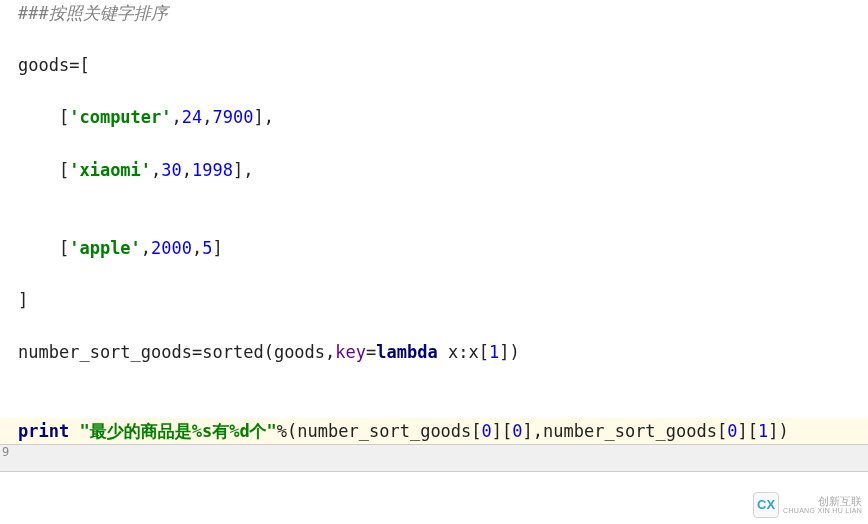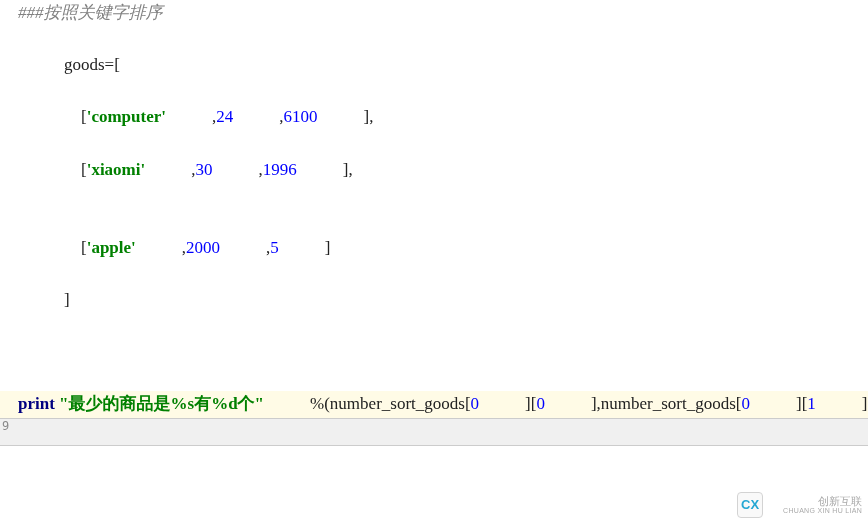--- a/index.html
+++ b/index.html
@@ -8,33 +8,32 @@
   width: 868px;
   height: 524px;
   background: #fff;
   font-family: "DejaVu Sans Mono", "Consolas", monospace;
   font-size: 17px;
   overflow: hidden;
 }
 .editor {
   width: 100%;
   box-sizing: border-box;
-  font-family: Liberation Serif, serif;
 }
 .line {
   padding: 2px 0 2px 18px;
   white-space: pre;
   line-height: 1.3;
 }
 .comment { color: #808080; font-style: italic; }
 .keyword { color: #000080; font-weight: bold; }
 .string  { color: #008000; font-weight: bold; }
 .number  { color: #0000ff; text-align: center; }
 .kwarg   { color: #660099; }
-.normal  { color: #222; margin-left: 46px; }
+.normal  { color: #222; }
 .hl { background: #fffbe6; }
 .sep {
   height: 26px;
   background: #f0f0f0;
   border-top: 1px solid #ccc;
   border-bottom: 1px solid #ccc;
   font-size: 12px;
   color: #888;
   padding-left: 2px;
 }
@@ -49,21 +48,21 @@
   right: 6px;
   bottom: 6px;
   font-family: sans-serif;
   font-size: 11px;
   color: #999;
   text-align: right;
   line-height: 1.1;
   opacity: 0.85;
   display: flex;
   align-items: center;
-  gap: 20px;
+  gap: 4px;
 }
 .watermark .logo {
   width: 24px;
   height: 24px;
   border: 1px solid #ccc;
   border-radius: 4px;
   display: flex;
   align-items: center;
   justify-content: center;
   font-weight: bold;
@@ -78,39 +77,40 @@
 <div class="editor">
 
   <div class="line"><span class="comment">###按照关键字排序</span></div>
 
   <div class="line"> </div>
 
   <div class="line"><span class="normal">goods=[</span></div>
 
   <div class="line"> </div>
 
-  <div class="line"><span class="normal">    [</span><span class="string">'computer'</span><span class="normal">,</span><span class="number">24</span><span class="normal">,</span><span class="number">6100</span><span class="normal">],</span></div>
+  <div class="line"><span class="normal">    [</span><span class="string">'computer'</span><span class="normal">,</span><span class="number">24</span><span class="normal">,</span><span class="number">7900</span><span class="normal">],</span></div>
 
   <div class="line"> </div>
 
-  <div class="line"><span class="normal">    [</span><span class="string">'xiaomi'</span><span class="normal">,</span><span class="number">30</span><span class="normal">,</span><span class="number">1996</span><span class="normal">],</span></div>
+  <div class="line"><span class="normal">    [</span><span class="string">'xiaomi'</span><span class="normal">,</span><span class="number">30</span><span class="normal">,</span><span class="number">1998</span><span class="normal">],</span></div>
 
   <div class="line"> </div>
 
 
   <div class="line"> </div>
 
   <div class="line"><span class="normal">    [</span><span class="string">'apple'</span><span class="normal">,</span><span class="number">2000</span><span class="normal">,</span><span class="number">5</span><span class="normal">]</span></div>
 
   <div class="line"> </div>
 
   <div class="line"><span class="normal">]</span></div>
 
   <div class="line"> </div>
 
+  <div class="line"><span class="normal">number_sort_goods=</span><span class="normal">sorted</span><span class="normal">(goods,</span><span class="kwarg">key</span><span class="normal">=</span><span class="keyword">lambda</span><span class="normal"> x:x[</span><span class="number">1</span><span class="normal">])</span></div>
 
   <div class="line"> </div>
 
 
   <div class="line"> </div>
 
   <div class="line hl"><span class="keyword">print</span><span> </span><span class="string">"最少的商品是%s有%d个"</span><span class="normal">%(number_sort_goods[</span><span class="number">0</span><span class="normal">][</span><span class="number">0</span><span class="normal">],number_sort_goods[</span><span class="number">0</span><span class="normal">][</span><span class="number">1</span><span class="normal">])</span></div>
 
 </div>
 

